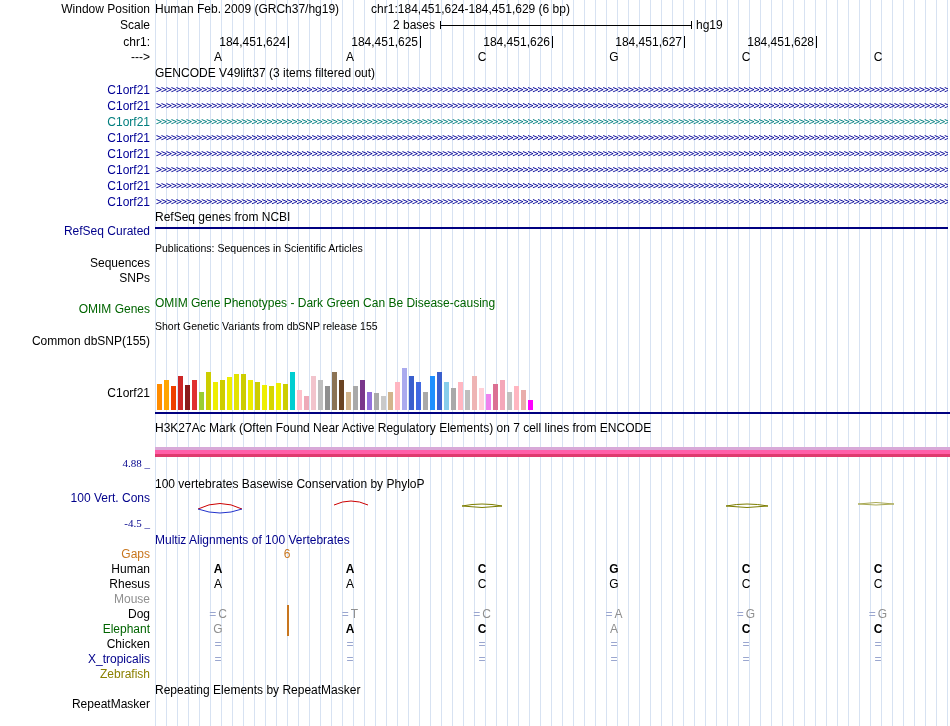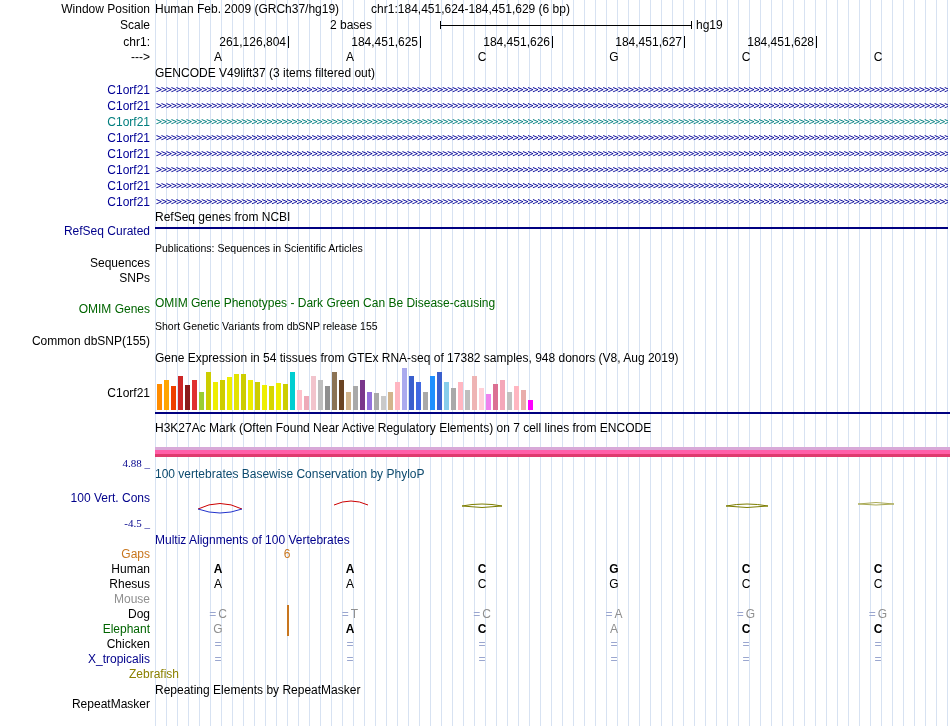--- a/index.html
+++ b/index.html
@@ -22,28 +22,28 @@
 
   <div class="row" style="top:2px">
     <div class="gut">Window Position</div>
     <div class="ctr">
       <span>Human Feb. 2009 (GRCh37/hg19)</span><span style="display:inline-block;width:32px"></span><span>chr1:184,451,624-184,451,629 (6 bp)</span>
     </div>
   </div>
 
   <div class="row" style="top:18px">
     <div class="gut">Scale</div>
-    <div style="position:absolute;left:330px;top:0;width:105px;">2 bases</div>
+    <div style="position:absolute;left:330px;top:0;width:105px;text-align:right">2 bases</div>
     <div style="position:absolute;left:440px;top:3px;width:250px;height:8px;border-left:1px solid #000;border-right:1px solid #000;background:linear-gradient(#000,#000) center/100% 1px no-repeat"></div>
     <div style="position:absolute;left:696px;top:0">hg19</div>
   </div>
 
   <div class="row" style="top:35px;height:13px">
     <div class="gut">chr1:</div>
-  <div style="position: absolute; left: 162px; top: 0px; width: 124px; text-align: right;">261,126,804</div>
+  <div style="position: absolute; left: 162px; top: 0px; width: 124px; text-align: right;">184,451,624</div>
       <div style="position: absolute; left: 288px; top: 1px; width: 1px; height: 12px; background: rgb(0, 0, 0);"></div>
       <div style="position: absolute; left: 294px; top: 0px; width: 124px; text-align: right;">184,451,625</div>
       <div style="position: absolute; left: 420px; top: 1px; width: 1px; height: 12px; background: rgb(0, 0, 0);"></div>
       <div style="position: absolute; left: 426px; top: 0px; width: 124px; text-align: right;">184,451,626</div>
       <div style="position: absolute; left: 552px; top: 1px; width: 1px; height: 12px; background: rgb(0, 0, 0);"></div>
       <div style="position: absolute; left: 558px; top: 0px; width: 124px; text-align: right;">184,451,627</div>
       <div style="position: absolute; left: 684px; top: 1px; width: 1px; height: 12px; background: rgb(0, 0, 0);"></div>
       <div style="position: absolute; left: 690px; top: 0px; width: 124px; text-align: right;">184,451,628</div>
       <div style="position: absolute; left: 816px; top: 1px; width: 1px; height: 12px; background: rgb(0, 0, 0);"></div>
     </div>
@@ -121,23 +121,20 @@
     <div class="gut green" style="color: rgb(0, 100, 0);">OMIM Genes</div>
   </div>
 
   <div class="row" style="top:319px">
     <div class="ctr small">Short Genetic Variants from dbSNP release 155</div>
   </div>
   <div class="row" style="top:334px">
     <div class="gut">Common dbSNP(155)</div>
   </div>
 
-  <div class="row" style="top:351px">
-    <div class="ctr">Gene Expression in 54 tissues from GTEx RNA-seq of 17382 samples, 948 donors (V8, Aug 2019)</div>
-  </div>
   <div class="row" style="top:365px;height:45px">
     <div style="position:absolute;left:157px;bottom:0;height:45px;display:flex;align-items:flex-end;gap:2px">
         <div style="width: 5px; height: 26px; background: rgb(255, 140, 0); flex: 0 0 auto;"></div>
         <div style="width: 5px; height: 30px; background: rgb(255, 165, 0); flex: 0 0 auto;"></div>
         <div style="width: 5px; height: 24px; background: rgb(238, 64, 0); flex: 0 0 auto;"></div>
         <div style="width: 5px; height: 34px; background: rgb(205, 38, 38); flex: 0 0 auto;"></div>
         <div style="width: 5px; height: 25px; background: rgb(139, 26, 26); flex: 0 0 auto;"></div>
         <div style="width: 5px; height: 30px; background: rgb(224, 48, 48); flex: 0 0 auto;"></div>
         <div style="width: 5px; height: 18px; background: rgb(154, 205, 50); flex: 0 0 auto;"></div>
         <div style="width: 5px; height: 38px; background: rgb(205, 205, 0); flex: 0 0 auto;"></div>
@@ -200,21 +197,21 @@
   <div style="position:absolute;left:155px;right:0;top:447px">
       <div style="height: 3px; background: rgb(216, 169, 216);"></div>
       <div style="height: 4px; background: rgb(255, 95, 168);"></div>
       <div style="height: 3px; background: rgb(223, 58, 110);"></div>
     </div>
 
   <div class="row" style="top:456px">
     <div class="gut navy sm11" style="color: rgb(0, 0, 139);">4.88 _</div>
   </div>
   <div class="row" style="top:467px">
-    <div class="ctr navy" style="color: #0c4a6e;">100 vertebrates Basewise Conservation by PhyloP</div>
+    <div class="ctr navy" style="color: #000000; margin-top: 10px;">100 vertebrates Basewise Conservation by PhyloP</div>
   </div>
   <svg width="793" height="46" style="position:absolute;left:155px;top:480px">
       <path d="M43 29 Q65 18 87 29" stroke="#cc0000" fill="none"></path>
       <path d="M43 29 Q65 37 87 29" stroke="#2233cc" fill="none"></path>
       <path d="M179 25 Q196 17 213 25" stroke="#cc0000" fill="none"></path>
       <path d="M307 26 Q327 22 347 26" stroke="#7d7d00" fill="none"></path>
       <path d="M307 26 Q327 29 347 26" stroke="#7d7d00" fill="none"></path>
       <path d="M571 26 Q592 22 613 26" stroke="#7d7d00" fill="none"></path>
       <path d="M571 26 Q592 29 613 26" stroke="#7d7d00" fill="none"></path>
       <path d="M703 24 Q721 21 739 24" stroke="#aaaa55" fill="none"></path>
@@ -285,21 +282,21 @@
       </div>
       <div style="position: absolute; left: 0px; top: 105px; width: 950px; height: 15px;">
         <div style="position: absolute; left: 0px; top: 1px; width: 150px; text-align: right; color: rgb(0, 0, 139);">X_tropicalis</div>
         <div style="position: absolute; left: 218px; top: 1px; transform: translateX(-50%); white-space: nowrap;"><span style="color: rgb(154, 166, 207); padding: 0px 1px;">=</span></div>
         <div style="position: absolute; left: 350px; top: 1px; transform: translateX(-50%); white-space: nowrap;"><span style="color: rgb(154, 166, 207); padding: 0px 1px;">=</span></div>
         <div style="position: absolute; left: 482px; top: 1px; transform: translateX(-50%); white-space: nowrap;"><span style="color: rgb(154, 166, 207); padding: 0px 1px;">=</span></div>
         <div style="position: absolute; left: 614px; top: 1px; transform: translateX(-50%); white-space: nowrap;"><span style="color: rgb(154, 166, 207); padding: 0px 1px;">=</span></div>
         <div style="position: absolute; left: 746px; top: 1px; transform: translateX(-50%); white-space: nowrap;"><span style="color: rgb(154, 166, 207); padding: 0px 1px;">=</span></div>
         <div style="position: absolute; left: 878px; top: 1px; transform: translateX(-50%); white-space: nowrap;"><span style="color: rgb(154, 166, 207); padding: 0px 1px;">=</span></div>
       </div>
-      <div style="position: absolute; left: 0px; top: 120px; width: 880px; height: 15px; margin-left: 29px;">
+      <div style="position: absolute; left: 0px; top: 120px; width: 880px; height: 15px;">
         <div style="position: absolute; left: 0px; top: 1px; width: 150px; text-align: right; color: rgb(139, 128, 0);">Zebrafish</div>
       </div>
     </div>
   <div style="position: absolute; top: 605px; width: 2px; height: 31px; left: 287px; background: rgb(200, 118, 30);"></div>
 
   <div class="row" style="top:683px">
     <div class="ctr">Repeating Elements by RepeatMasker</div>
   </div>
   <div class="row" style="top:697px">
     <div class="gut">RepeatMasker</div>

